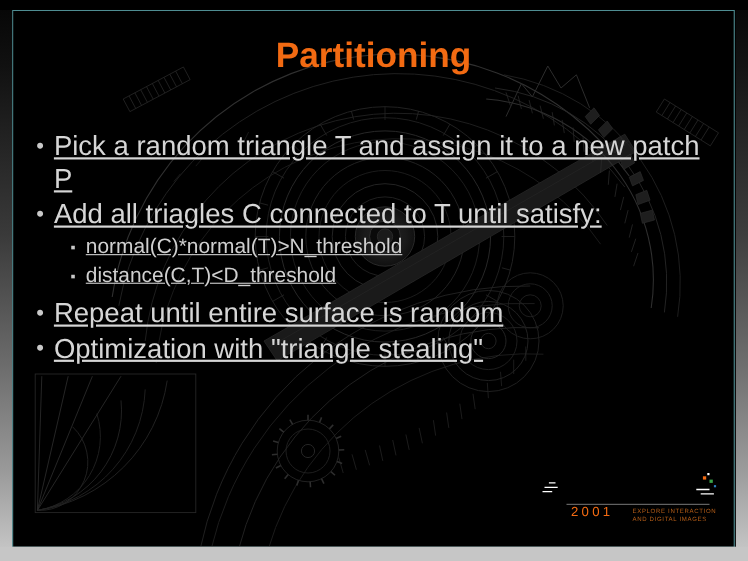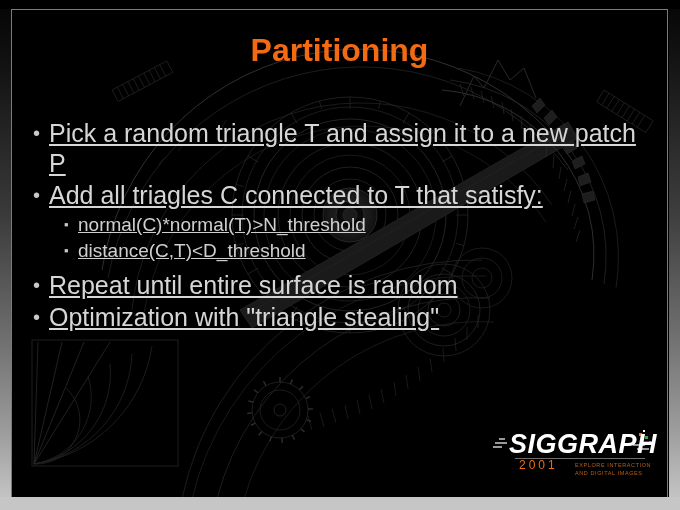--- a/index.html
+++ b/index.html
@@ -416,21 +416,21 @@
 
     <div id="body">
 
       <div class="bullet">
         <span class="marker">•</span>
         <span class="btext">Pick a random triangle T and assign it to a new patch P</span>
       </div>
 
       <div class="bullet">
         <span class="marker">•</span>
-        <span class="btext">Add all triagles C connected to T that satisfy:</span>
+        <span class="btext">Add all triagles C connected to T until satisfy:</span>
       </div>
 
       <div class="bullet sub">
         <span class="marker">▪</span>
         <span class="btext">normal(C)*normal(T)&gt;N_threshold</span>
       </div>
 
       <div class="bullet sub">
         <span class="marker">▪</span>
         <span class="btext">distance(C,T)&lt;D_threshold</span>
@@ -457,21 +457,20 @@
         </g>
         <g stroke="#ffffff" stroke-width="1.2">
           <line x1="140" y1="16" x2="152" y2="16"></line>
           <line x1="144" y1="20" x2="156" y2="20"></line>
         </g>
         <rect x="146" y="4" width="3" height="3" fill="#f26a12"></rect>
         <rect x="152" y="7" width="3" height="3" fill="#3aa34a"></rect>
         <rect x="150" y="1" width="2" height="2" fill="#ffffff"></rect>
         <rect x="156" y="12" width="2" height="2" fill="#2d7fc1"></rect>
       </svg>
-      <div id="sg-word">SIGGRAPH</div>
       <div id="sg-rule"></div>
       <div id="sg-year">2001</div>
       <div id="sg-tag">
         <div>EXPLORE INTERACTION</div>
         <div>AND DIGITAL IMAGES</div>
       </div>
     </div>
 
   </div>
 </div>

